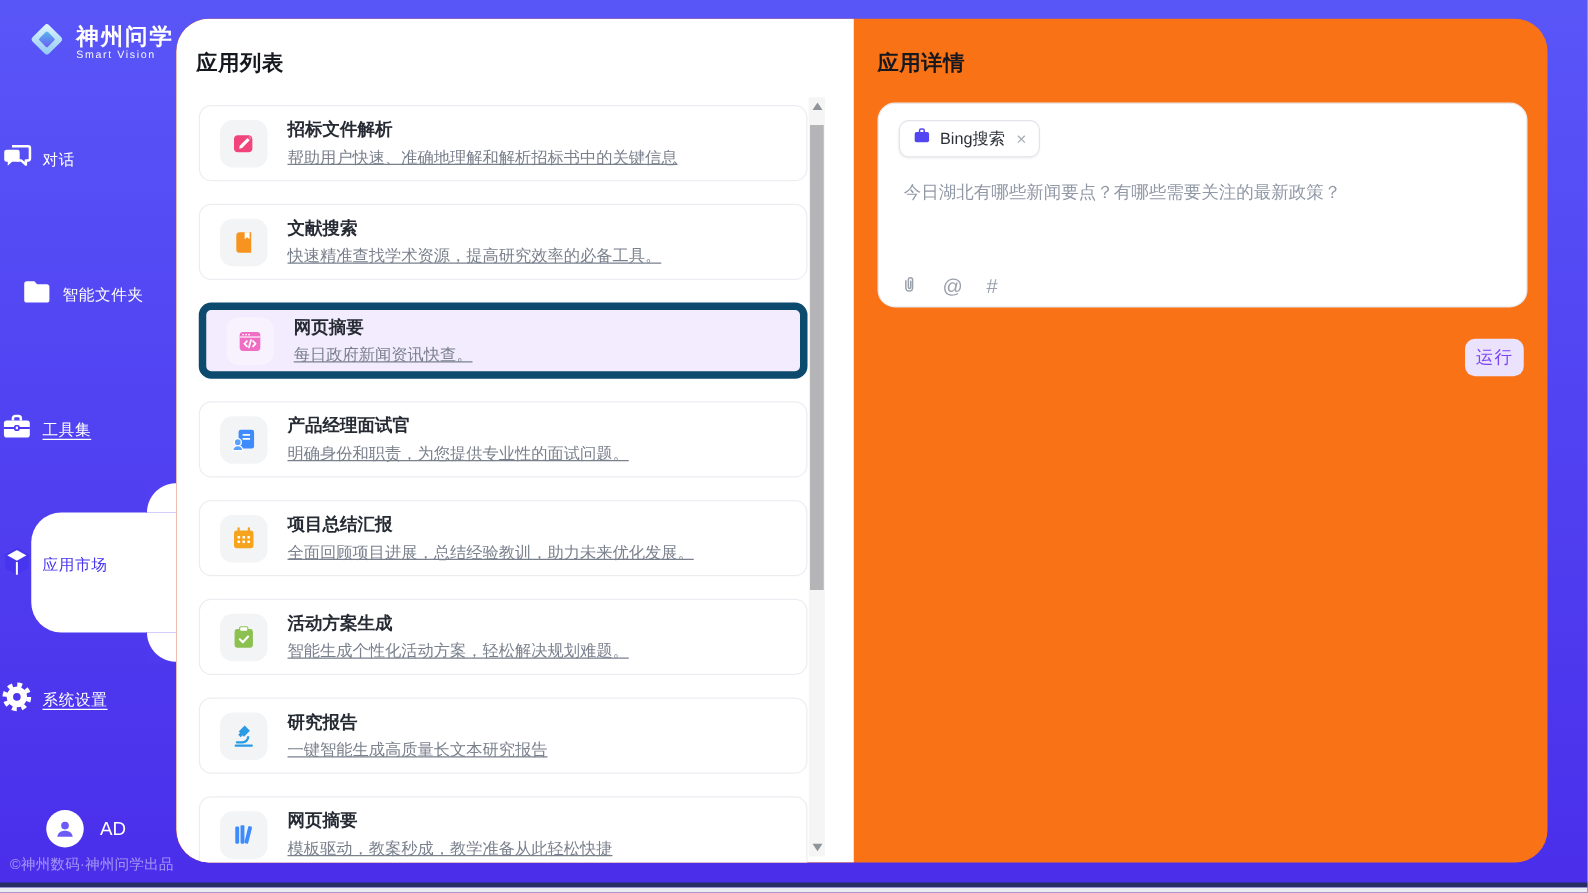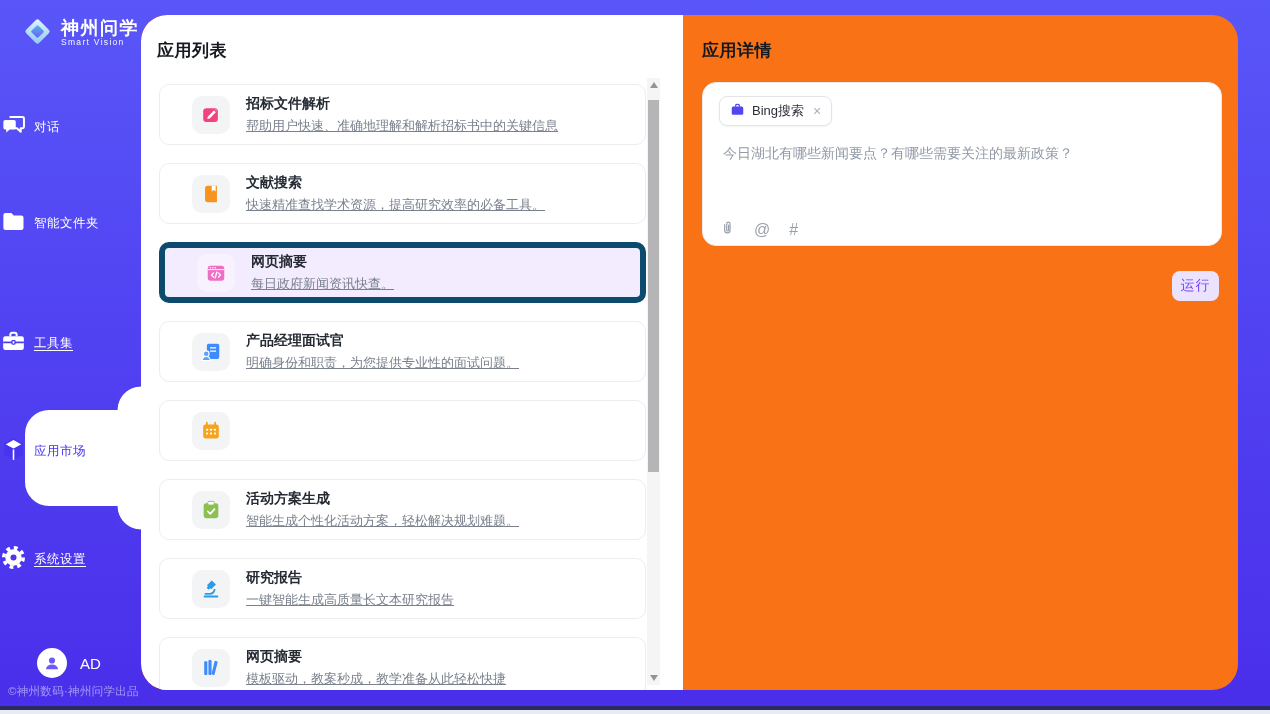--- a/index.html
+++ b/index.html
@@ -32,21 +32,21 @@
   .user-name{color:#fff;font-size:15px;}
   .copyright{position:absolute;left:8px;top:684px;width:141px;font-size:11.5px;color:rgba(235,233,255,.55);letter-spacing:.3px;}
 
   
   .content{position:absolute;left:141px;top:15px;width:1097px;height:675px;background:#f97316;border-radius:26px;overflow:hidden;}
 
   
   .left-panel{position:absolute;left:0;top:0;width:542px;height:675px;background:#fff;border-radius:26px 0 0 26px;}
   .panel-title{position:absolute;left:16px;top:24px;font-size:17px;font-weight:bold;color:#15181e;letter-spacing:.5px;}
   .cards{position:absolute;left:18px;top:69px;width:487px;}
-  .card{box-sizing:border-box;width:487px;height:61px;margin-bottom:18px;background:#fff;border:1px solid #ecedf1;border-radius:10px;display:flex;align-items:center;padding-left:32px;gap:16px;cursor:pointer;}
+  .card{box-sizing:border-box;width:487px;height:61px;margin-bottom:18px;background:#fff;border:1px solid #ecedf1;border-radius:10px;display:flex;align-items:center;padding-left:16px;gap:16px;cursor:pointer;}
   .card.selected{background:#f3ecfe;border:6px solid #0c4a6e;}
   .iconbox{width:38px;height:38px;border-radius:10px;background:#f3f4f6;display:flex;align-items:center;justify-content:center;flex:none;}
   .card.selected .iconbox{background:#f7f2fe;}
   .card-text{display:flex;flex-direction:column;}
   .card-name{font-size:14px;font-weight:bold;color:#252a33;}
   .card-desc{font-size:13px;color:#7a818d;margin-top:4px;text-decoration:underline;}
 
   
   .scrollbar{position:absolute;left:506px;top:63px;width:13px;height:607px;background:#f5f5f5;}
   .sb-btn{position:absolute;left:0;width:13px;height:14px;display:flex;align-items:center;justify-content:center;background:#f5f5f5;cursor:pointer;}
@@ -102,21 +102,21 @@
   <div class="nav-item" style="top:112px;">
     <span>
       <svg width="27" height="27" viewBox="0 0 24 24">
         <path d="M8.5 4.5H20a1.3 1.3 0 0 1 1.3 1.3v7.4A1.3 1.3 0 0 1 20 14.5h-1.6v3l-3.4-3H12" fill="none" stroke="#fff" stroke-width="1.8" stroke-linejoin="round"></path>
         <path d="M3 8.6a1.6 1.6 0 0 1 1.6-1.6h7.8A1.6 1.6 0 0 1 14 8.6v5.3a1.6 1.6 0 0 1-1.6 1.6H8.6l-3.1 2.8v-2.8h-.9A1.6 1.6 0 0 1 3 13.9z" fill="#fff"></path>
       </svg>
     </span>
     <span class="nav-label">对话</span>
   </div>
 
-  <div class="nav-item" style="top:208px;">
+  <div class="nav-item" style="top:220px;margin-left:16px;">
     <span>
       <svg width="27" height="27" viewBox="0 0 24 24">
         <path d="M3 6.3a1.9 1.9 0 0 1 1.9-1.9h5.3l2 2.2H19a1.9 1.9 0 0 1 1.9 1.9v9.2a1.9 1.9 0 0 1-1.9 1.9H4.9A1.9 1.9 0 0 1 3 17.7z" fill="#fff"></path>
       </svg>
     </span>
     <span class="nav-label">智能文件夹</span>
   </div>
 
   <div class="nav-item" style="top:328px;">
     <span>
@@ -241,20 +241,24 @@
             <path d="M7.5 3v3.6M16.5 3v3.6" stroke="#f6a31e" stroke-width="2" stroke-linecap="round"></path>
             <g fill="#fff">
               <rect x="6.6" y="9.6" width="2.2" height="2.2" rx=".5"></rect>
                 <rect x="10.9" y="9.6" width="2.2" height="2.2" rx=".5"></rect>
                 <rect x="15.2" y="9.6" width="2.2" height="2.2" rx=".5"></rect>
               <rect x="6.6" y="13.6" width="2.2" height="2.2" rx=".5"></rect>
                 <rect x="10.9" y="13.6" width="2.2" height="2.2" rx=".5"></rect>
                 <rect x="15.2" y="13.6" width="2.2" height="2.2" rx=".5"></rect>
             </g>
           </svg>
+        </span>
+        <span class="card-text">
+          <span class="card-name">项目总结汇报</span>
+          <span class="card-desc">全面回顾项目进展，总结经验教训，助力未来优化发展。</span>
         </span>
       </div>
 
       <div class="card">
         <span class="iconbox">
           <svg width="22" height="22" viewBox="0 0 24 24">
             <rect x="4" y="4.6" width="16" height="16.4" rx="2.6" fill="#8cc152"></rect>
             <rect x="8.4" y="2.6" width="7.2" height="4" rx="1.3" fill="#fff" stroke="#8cc152" stroke-width="1"></rect>
             <path d="M8.6 13.6l2.6 2.6 4.6-5.1" stroke="#fff" stroke-width="1.8" fill="none" stroke-linecap="round" stroke-linejoin="round"></path>
           </svg>

